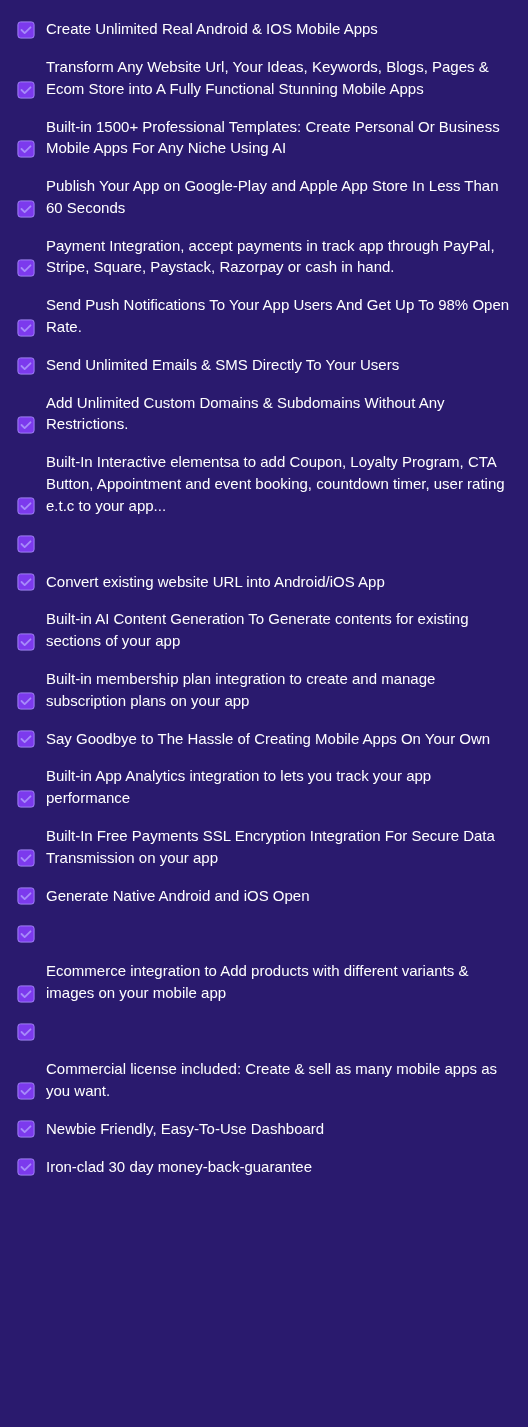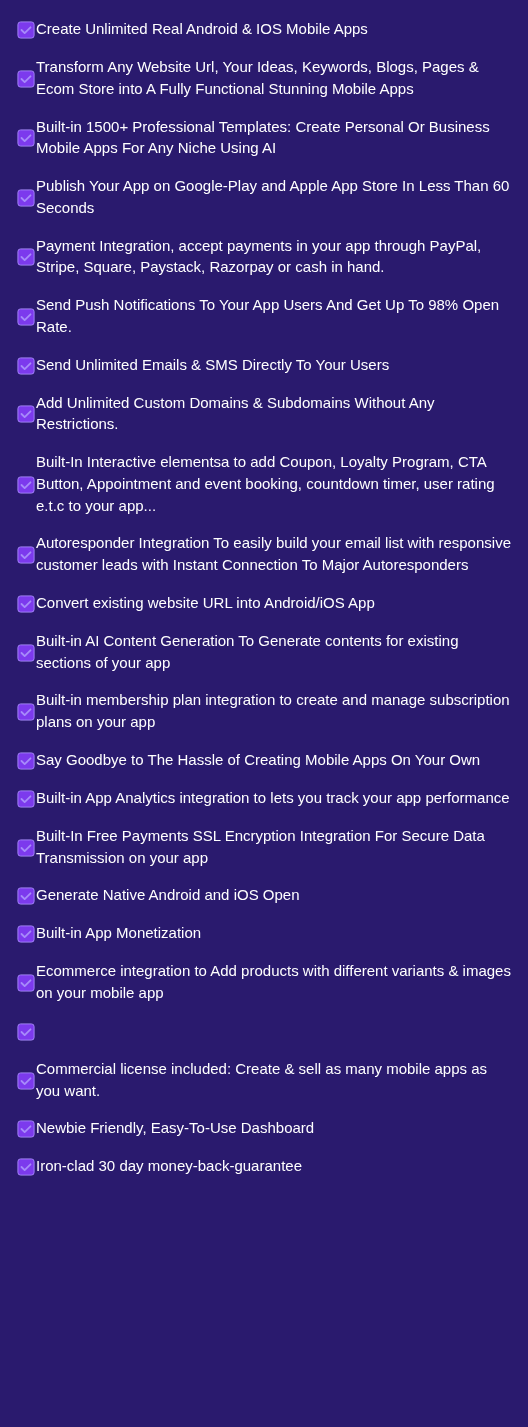--- a/index.html
+++ b/index.html
@@ -16,22 +16,23 @@
       padding: 10px 0;
     }
 
     .feature-list {
       list-style: none;
       padding: 0 12px;
     }
 
     .feature-item {
       display: flex;
-      align-items: center;
+      align-items: flex-end;
       padding: 8px 4px;
+      gap: 10px;
     }
 
     .feature-icon {
       flex-shrink: 0;
       width: 20px;
       height: 20px;
       margin-top: 2px;
       display: flex;
       align-items: center;
       justify-content: center;
@@ -88,21 +89,21 @@
       </div>
       <span class="feature-text">Publish Your App on Google-Play and Apple App Store In Less Than 60 Seconds</span>
     </li>
     <li class="feature-item">
       <div class="feature-icon">
         <svg viewBox="0 0 20 20" fill="none" xmlns="http://www.w3.org/2000/svg">
       <rect x="1" y="1" width="18" height="18" rx="3" fill="#7c3aed" stroke="#a78bfa" stroke-width="1"></rect>
       <path d="M5 10 L8.5 13.5 L15 7" stroke="#a78bfa" stroke-width="2" stroke-linecap="round" stroke-linejoin="round"></path>
     </svg>
       </div>
-      <span class="feature-text">Payment Integration, accept payments in your app through PayPal, Stripe, Square, Paystack, Razorpay or cash in hand.</span>
+      <span class="feature-text">Payment Integration, accept payments in track app through PayPal, Stripe, Square, Paystack, Razorpay or cash in hand.</span>
     </li>
     <li class="feature-item">
       <div class="feature-icon">
         <svg viewBox="0 0 20 20" fill="none" xmlns="http://www.w3.org/2000/svg">
       <rect x="1" y="1" width="18" height="18" rx="3" fill="#7c3aed" stroke="#a78bfa" stroke-width="1"></rect>
       <path d="M5 10 L8.5 13.5 L15 7" stroke="#a78bfa" stroke-width="2" stroke-linecap="round" stroke-linejoin="round"></path>
     </svg>
       </div>
       <span class="feature-text">Send Push Notifications To Your App Users And Get Up To 98% Open Rate.</span>
     </li>
@@ -133,21 +134,20 @@
       </div>
       <span class="feature-text">Built-In Interactive elementsa to add Coupon, Loyalty Program, CTA Button, Appointment and event booking, countdown timer, user rating e.t.c to your app...</span>
     </li>
     <li class="feature-item">
       <div class="feature-icon">
         <svg viewBox="0 0 20 20" fill="none" xmlns="http://www.w3.org/2000/svg">
       <rect x="1" y="1" width="18" height="18" rx="3" fill="#7c3aed" stroke="#a78bfa" stroke-width="1"></rect>
       <path d="M5 10 L8.5 13.5 L15 7" stroke="#a78bfa" stroke-width="2" stroke-linecap="round" stroke-linejoin="round"></path>
     </svg>
       </div>
-      <span class="feature-text">Autoresponder Integration To easily build your email list with responsive customer leads with Instant Connection To Major Autoresponders</span>
     </li>
     <li class="feature-item">
       <div class="feature-icon">
         <svg viewBox="0 0 20 20" fill="none" xmlns="http://www.w3.org/2000/svg">
       <rect x="1" y="1" width="18" height="18" rx="3" fill="#7c3aed" stroke="#a78bfa" stroke-width="1"></rect>
       <path d="M5 10 L8.5 13.5 L15 7" stroke="#a78bfa" stroke-width="2" stroke-linecap="round" stroke-linejoin="round"></path>
     </svg>
       </div>
       <span class="feature-text">Convert existing website URL into Android/iOS App</span>
     </li>
@@ -205,21 +205,20 @@
       </div>
       <span class="feature-text">Generate Native Android and iOS Open</span>
     </li>
     <li class="feature-item">
       <div class="feature-icon">
         <svg viewBox="0 0 20 20" fill="none" xmlns="http://www.w3.org/2000/svg">
       <rect x="1" y="1" width="18" height="18" rx="3" fill="#7c3aed" stroke="#a78bfa" stroke-width="1"></rect>
       <path d="M5 10 L8.5 13.5 L15 7" stroke="#a78bfa" stroke-width="2" stroke-linecap="round" stroke-linejoin="round"></path>
     </svg>
       </div>
-      <span class="feature-text">Built-in App Monetization</span>
     </li>
     <li class="feature-item">
       <div class="feature-icon">
         <svg viewBox="0 0 20 20" fill="none" xmlns="http://www.w3.org/2000/svg">
       <rect x="1" y="1" width="18" height="18" rx="3" fill="#7c3aed" stroke="#a78bfa" stroke-width="1"></rect>
       <path d="M5 10 L8.5 13.5 L15 7" stroke="#a78bfa" stroke-width="2" stroke-linecap="round" stroke-linejoin="round"></path>
     </svg>
       </div>
       <span class="feature-text">Ecommerce integration to Add products with different variants &amp; images on your mobile app</span>
     </li>

